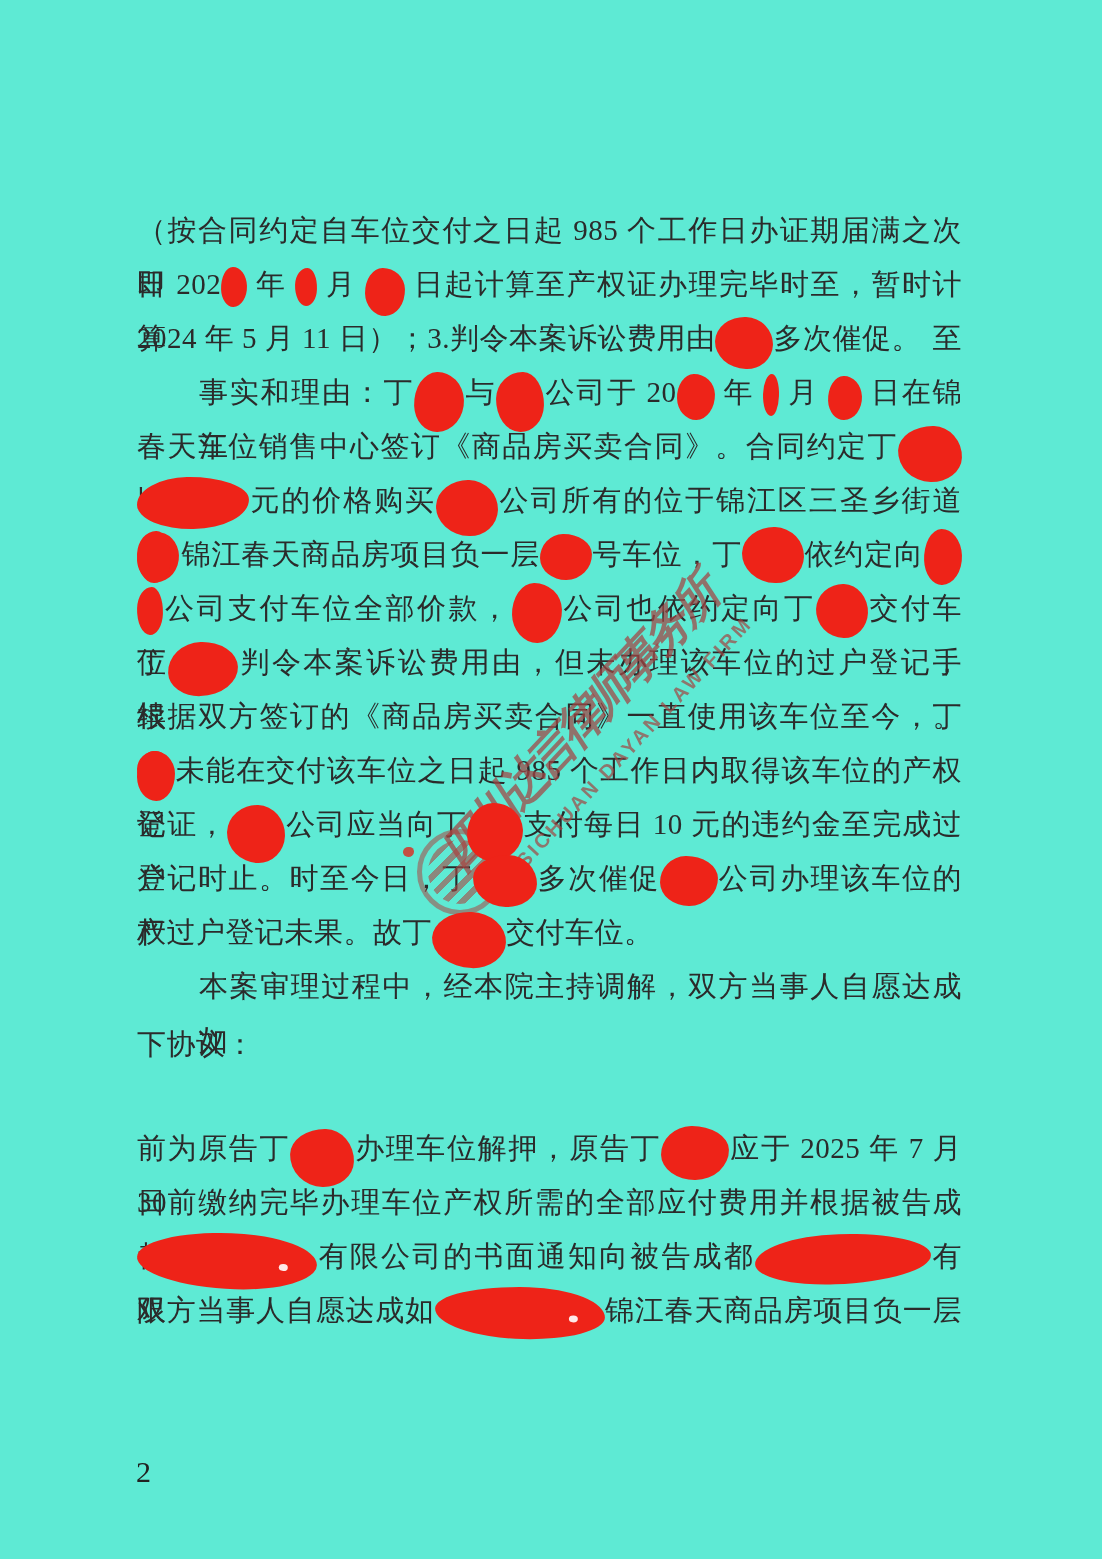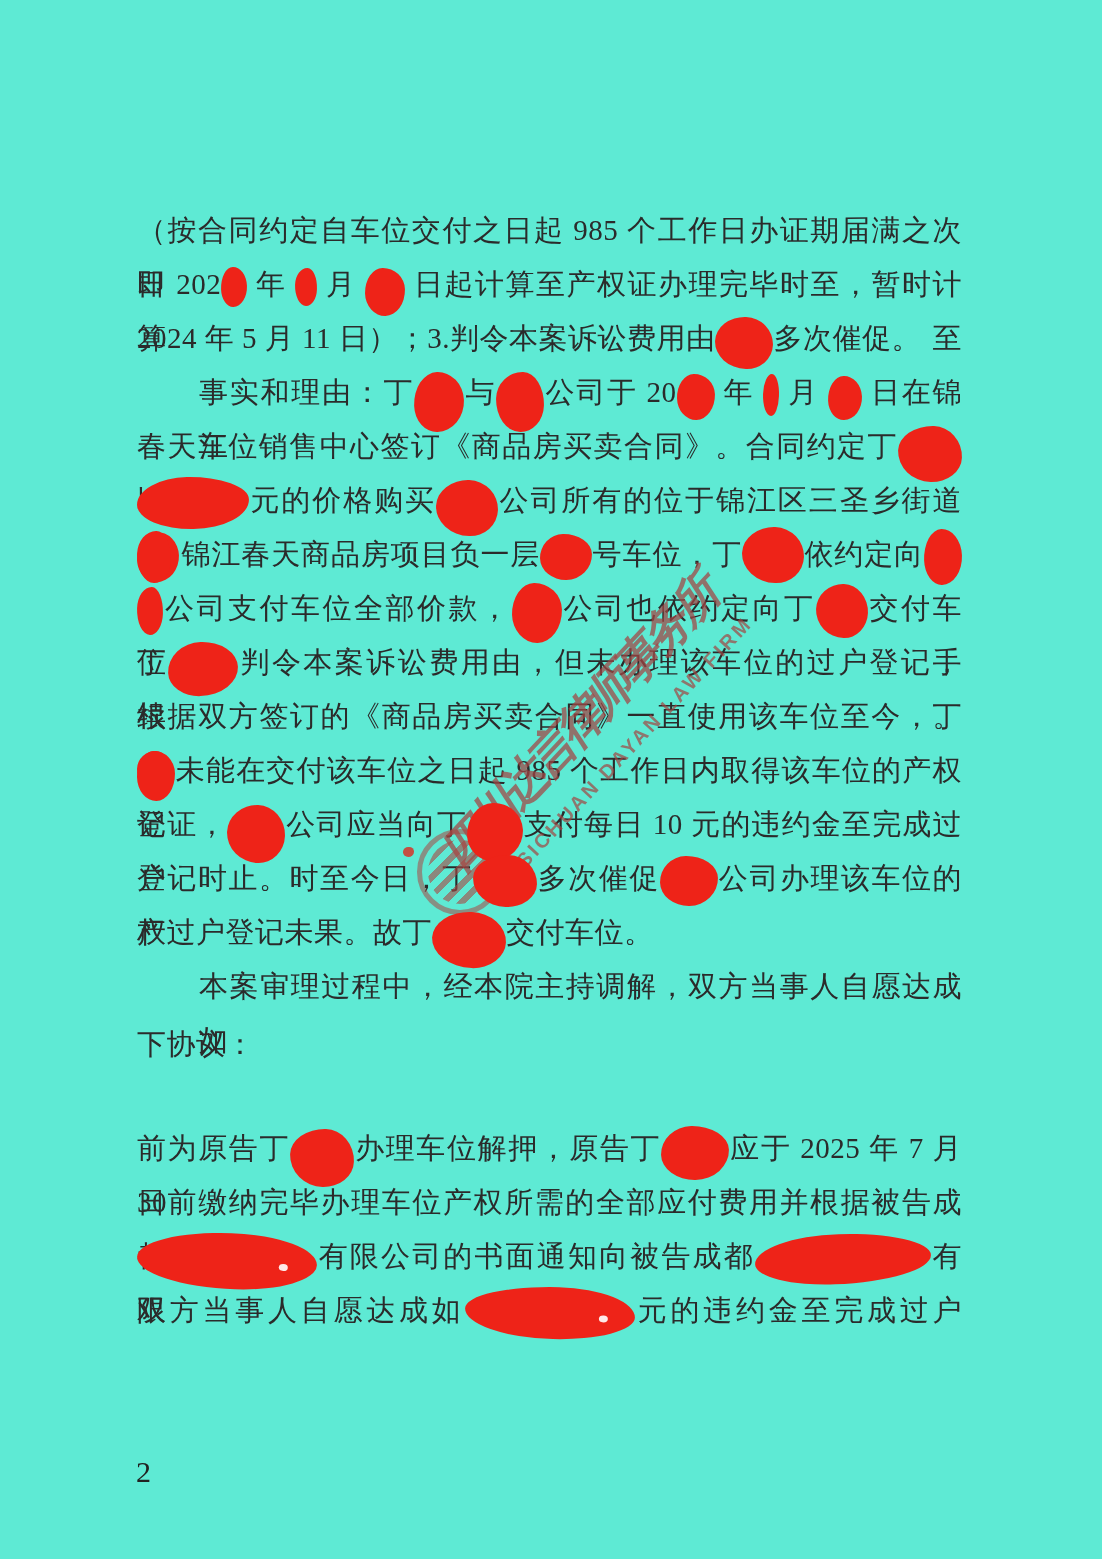--- a/index.html
+++ b/index.html
@@ -90,21 +90,21 @@
       <div class="line just" style="top: 689px; color: rgb(43, 43, 43);"><span>根据双方签订的《商品房买卖合同》一直使用该车位至今，丁</span><span class="blob v1" style="width: 34px; height: 40px; background: rgb(238, 35, 24); transform: translateY(-2px) rotate(1.5deg);"></span></div>
       <div class="line just" style="top: 743px; color: rgb(43, 43, 43);"><span class="blob v2" style="width: 38px; height: 50px; background: rgb(238, 35, 24); transform: translateY(3px) rotate(-1deg);"></span><span>未能在交付该车位之日起 985 个工作日内取得该车位的产权登</span></div>
       <div class="line just" style="top: 797px; color: rgb(43, 43, 43);"><span>记证，</span><span class="blob v3" style="width: 58px; height: 58px; background: rgb(238, 35, 24); transform: translateY(7px) rotate(2deg);"></span><span>公司应当向丁</span><span class="blob v0" style="width: 56px; height: 58px; background: rgb(238, 35, 24); transform: translateY(5px) rotate(-2deg);"></span><span>支付每日 10 元的违约金至完成过户</span></div>
       <div class="line just" style="top: 851px; color: rgb(43, 43, 43);"><span>登记时止。时至今日，丁</span><span class="blob v1" style="width: 64px; height: 52px; background: rgb(238, 35, 24); transform: translateY(0px) rotate(1.5deg);"></span><span>多次催促</span><span class="blob v2" style="width: 58px; height: 50px; background: rgb(238, 35, 24); transform: translateY(0px) rotate(-1deg);"></span><span>公司办理该车位的产</span></div>
       <div class="line left" style="top: 905px; color: rgb(43, 43, 43);"><span>权过户登记未果。故丁</span><span class="blob v3" style="width: 74px; height: 56px; background: rgb(238, 35, 24); transform: translateY(5px) rotate(2deg);"></span><span>交付车位。</span></div>
       <div class="line just ind" style="top: 959px; color: rgb(43, 43, 43);"><span>本案审理过程中，经本院主持调解，双方当事人自愿达成如</span></div>
       <div class="line left" style="top: 1017px; color: rgb(43, 43, 43);"><span>下协议：</span></div>
       <div class="line just" style="top: 1121px; color: rgb(43, 43, 43);"><span>前为原告丁</span><span class="blob v1" style="width: 64px; height: 58px; background: rgb(238, 35, 24); transform: translateY(7px) rotate(1.5deg);"></span><span>办理车位解押，原告丁</span><span class="blob v2" style="width: 68px; height: 54px; background: rgb(238, 35, 24); transform: translateY(2px) rotate(-1deg);"></span><span>应于 2025 年 7 月 30</span></div>
       <div class="line just" style="top: 1175px; color: rgb(43, 43, 43);"><span>日前缴纳完毕办理车位产权所需的全部应付费用并根据被告成都</span></div>
       <div class="line just" style="top: 1229px; color: rgb(43, 43, 43);"><span class="blob v3 speck" style="width: 180px; height: 56px; background: rgb(238, 35, 24); transform: translateY(2px) rotate(2deg);"></span><span>有限公司的书面通知向被告成都</span><span class="blob v0" style="width: 176px; height: 50px; background: rgb(238, 35, 24); transform: translateY(0px) rotate(-2deg);"></span><span>有限</span></div>
-      <div class="line just" style="top: 1283px; color: rgb(43, 43, 43);"><span>双方当事人自愿达成如</span><span class="blob v1 speck" style="width: 170px; height: 52px; background: rgb(238, 35, 24); transform: translateY(0px) rotate(1.5deg);"></span><span>元的违约金至完成过户</span></div>
+      <div class="line just" style="top: 1283px; color: rgb(43, 43, 43);"><span>双方当事人自愿达成如</span><span class="blob v1 speck" style="width: 170px; height: 52px; background: rgb(238, 35, 24); transform: translateY(0px) rotate(1.5deg);"></span><span>锦江春天商品房项目负一层</span></div>
     </div>
 
   <div id="wm">
     <div class="wm-cn">四川达言律师事务所</div>
     <div class="wm-en">SICHUAN DAYAN LAW FIRM</div>
   </div>
 
   <div id="stamp">
     <div class="stripes"></div>
   </div>

